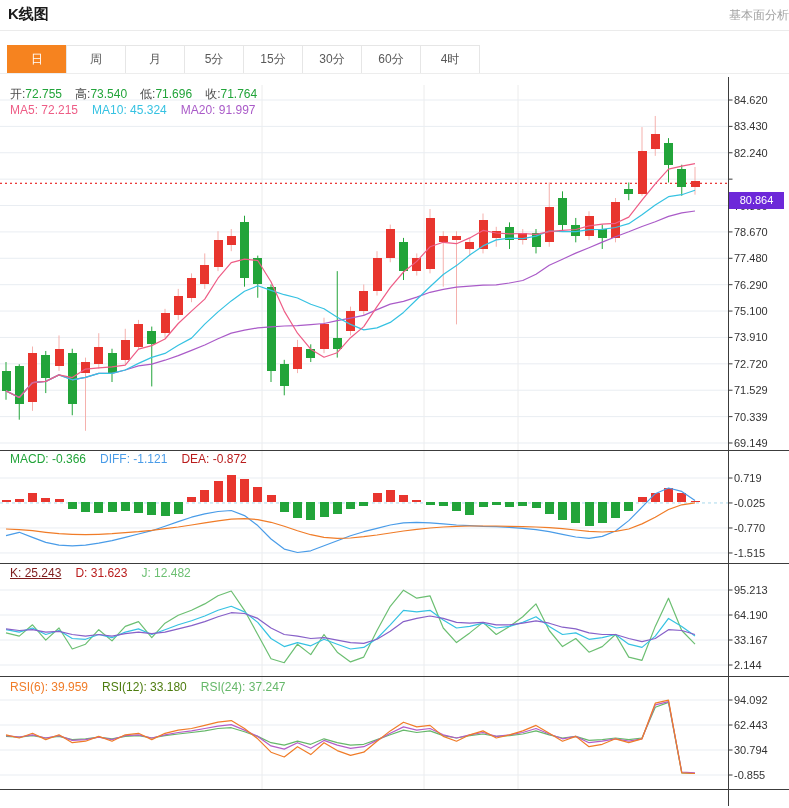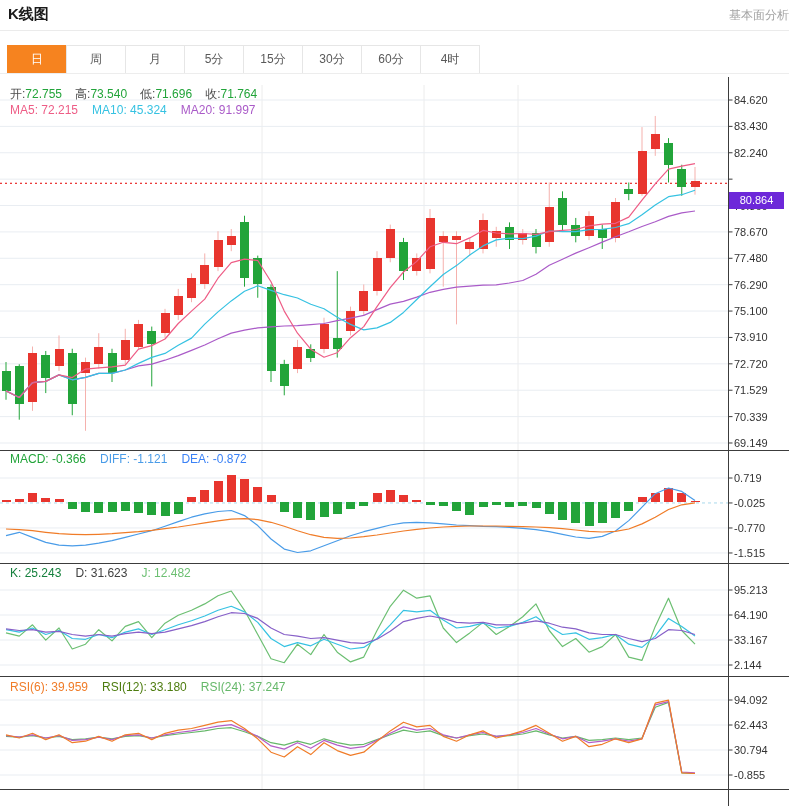--- a/index.html
+++ b/index.html
@@ -299,22 +299,22 @@
     <line x1="728.5" y1="652.00271" x2="732.5" y2="652.00271" stroke="#3c3c3c" stroke-width="1"></line>
     <text x="734" y="656.00271" font-size="11" fill="#333333">62.443</text>
     <line x1="728.5" y1="677.00542" x2="732.5" y2="677.00542" stroke="#3c3c3c" stroke-width="1"></line>
     <text x="734" y="681.00542" font-size="11" fill="#333333">30.794</text>
     <line x1="728.5" y1="702.00813" x2="732.5" y2="702.00813" stroke="#3c3c3c" stroke-width="1"></line>
     <text x="734" y="706.00813" font-size="11" fill="#333333">-0.855</text>
   </svg>
 
 <div class="legend-row" id="ohlc-legend" style="top:86px;"><span class="pair"><span class="lg-label">开:</span><span style="color: rgb(34, 164, 58);">72.755</span></span><span class="pair"><span class="lg-label">高:</span><span style="color: rgb(34, 164, 58);">73.540</span></span><span class="pair"><span class="lg-label">低:</span><span style="color: rgb(34, 164, 58);">71.696</span></span><span class="pair"><span class="lg-label">收:</span><span style="color: rgb(34, 164, 58);">71.764</span></span></div>
 <div class="legend-row" id="ma-legend" style="top:103px;"><span class="lg-item" style="color: rgb(238, 93, 134);">MA5: 72.215</span><span class="lg-item" style="color: rgb(54, 194, 226);">MA10: 45.324</span><span class="lg-item" style="color: rgb(170, 91, 200);">MA20: 91.997</span></div>
-<div class="legend-row" id="macd-legend" style="top:452px;"><span class="lg-item" style="color: rgb(34, 164, 58);">MACD: -0.366</span><span class="lg-item" style="color: rgb(74, 156, 232);">DIFF: -1.121</span><span class="lg-item" style="color: #3b82f6;">DEA: -0.872</span></div>
-<div class="legend-row" id="kdj-legend" style="top:566px;"><span class="lg-item" style="color: #15803d;">K: 25.243</span><span class="lg-item" style="color: #404040;">D: 31.623</span><span class="lg-item" style="color: rgb(108, 191, 114);">J: 12.482</span></div>
+<div class="legend-row" id="macd-legend" style="top:452px;"><span class="lg-item" style="color: rgb(34, 164, 58);">MACD: -0.366</span><span class="lg-item" style="color: rgb(74, 156, 232);">DIFF: -1.121</span><span class="lg-item" style="color: #b91c1c;">DEA: -0.872</span></div>
+<div class="legend-row" id="kdj-legend" style="top:566px;"><span class="lg-item" style="color: #7f1d1d; text-decoration: underline;">K: 25.243</span><span class="lg-item" style="color: #b91c1c;">D: 31.623</span><span class="lg-item" style="color: rgb(108, 191, 114);">J: 12.482</span></div>
 <div class="legend-row" id="rsi-legend" style="top:680px;"><span class="lg-item" style="color: rgb(240, 124, 40);">RSI(6): 39.959</span><span class="lg-item" style="color: #4d7c0f;">RSI(12): 33.180</span><span class="lg-item" style="color: rgb(102, 184, 106);">RSI(24): 37.247</span></div>
 
 <div class="price-badge">80.864</div>
 
 <div id="x-axis">
     <div class="x-label" style="left: 262px;">2月</div>
     <div class="x-label" style="left: 424px;">30</div>
     <div class="x-label" style="left: 518px; margin-top: 20px;">3月</div>
   </div>
 

